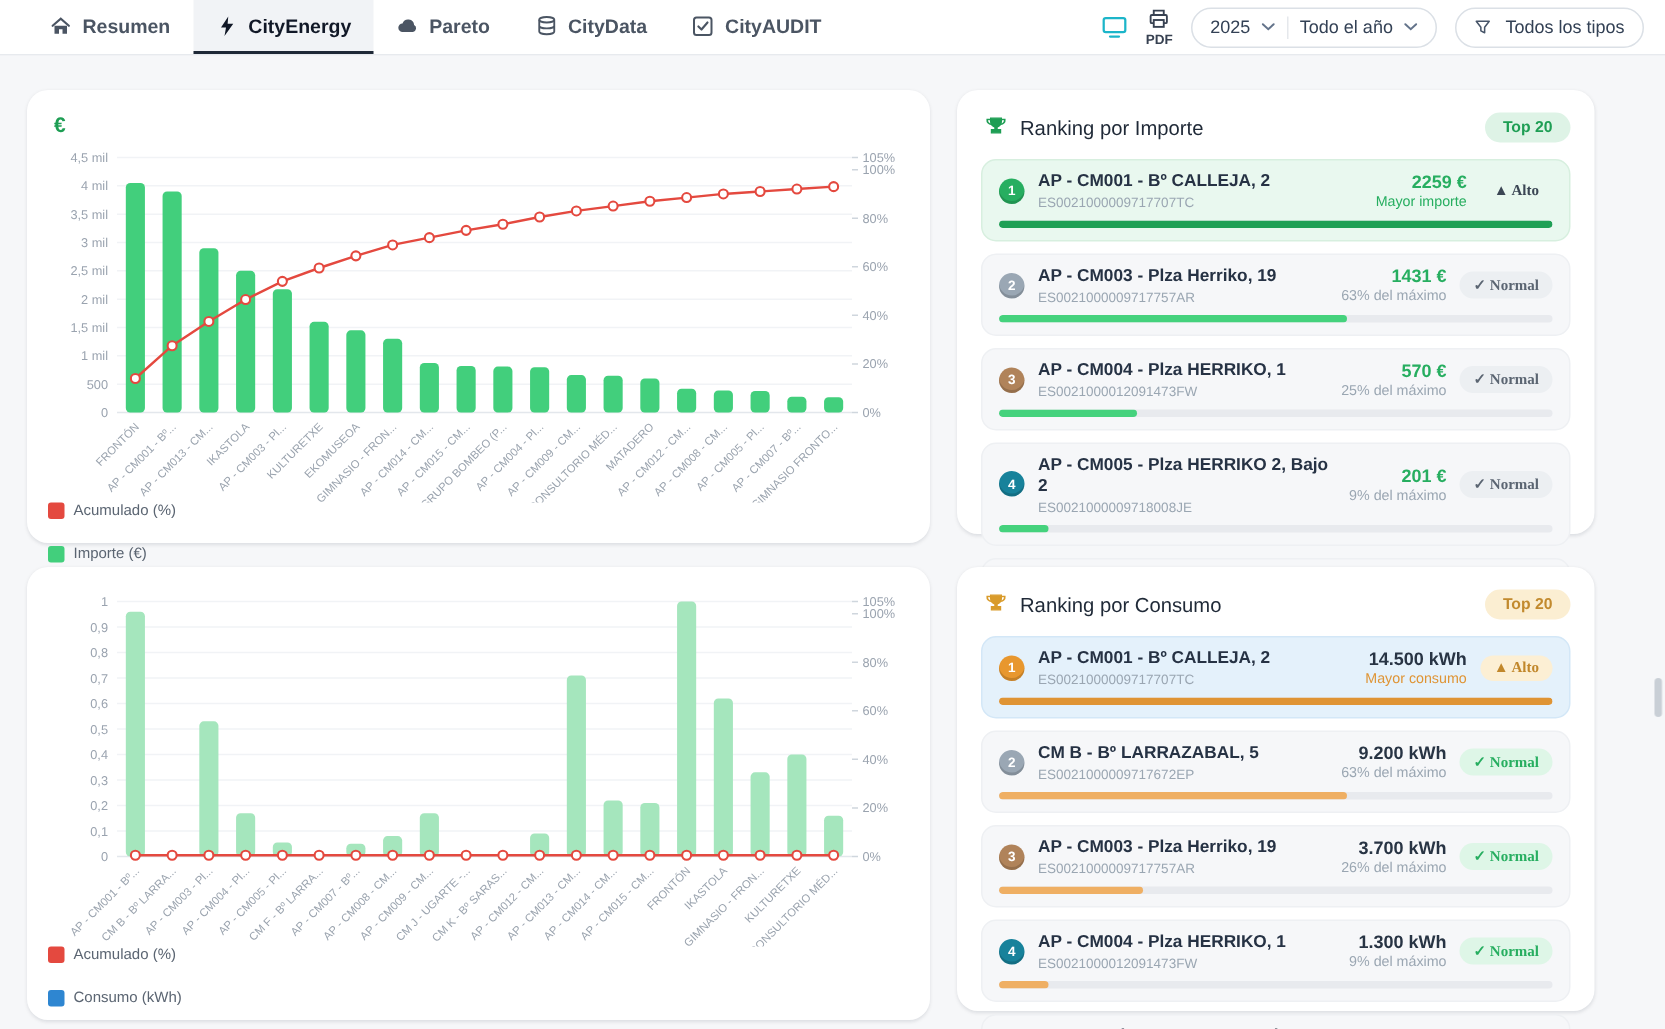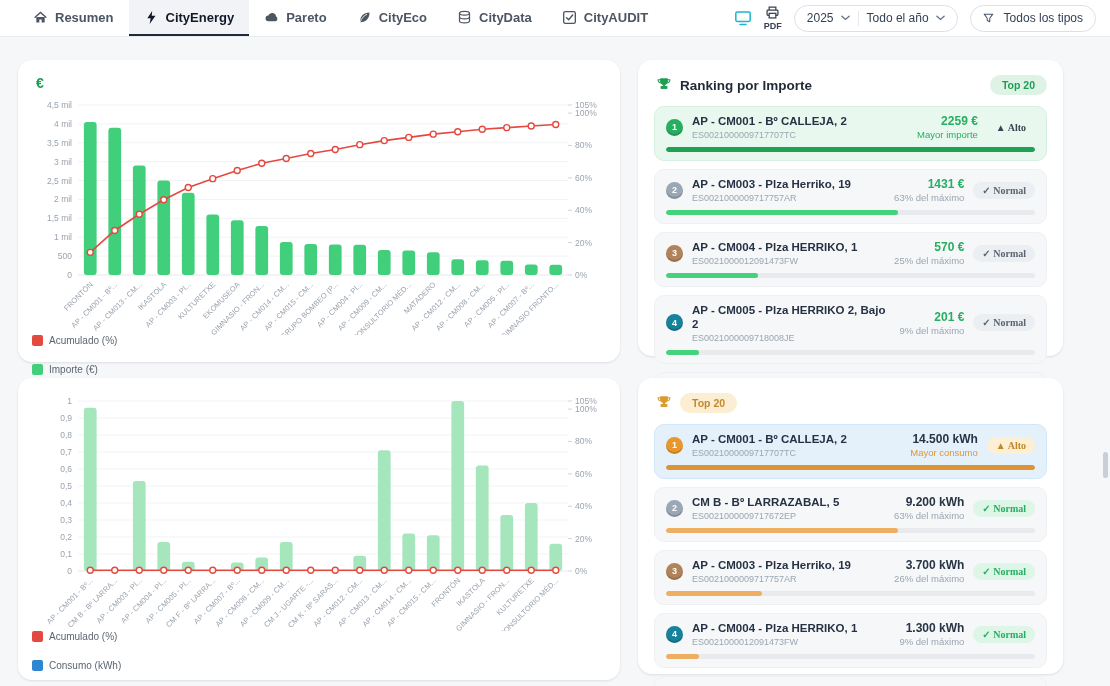--- a/index.html
+++ b/index.html
@@ -33,21 +33,21 @@
   
   .chart-title { display:flex; align-items:center; gap:7px; font-size:13px; font-weight:700; color:#1f2937; margin:2px 0 4px 4px; }
   .euro-glyph { color:#1e9e54; font-weight:700; font-size:14px; }
   .chart-svg { width:574px; height:240px; display:block; }
   .legend { display:flex; justify-content:center; gap:18px; margin-top:0px;flex-direction:column; }
   .legend-item { display:flex; align-items:center; gap:6px; font-size:10px; color:#5b6572; cursor:pointer; }
   .legend-swatch { width:11px; height:11px; border-radius:2px; display:inline-block; }
 
   
   .rk-head { display:flex; align-items:center; gap:8px; margin:2px 0 11px 2px; }
-  .rk-head .t { font-size:13.5px; font-weight:700; color:#1f2937; flex:1; }
+  .rk-head .t { font-size:13.5px; font-weight:400; color:#1f2937; flex:1; }
   .rk-badge { font-size:10.5px; font-weight:700; padding:4px 12px; border-radius:12px;text-align:center; }
   .rk-list { display:flex; flex-direction:column; gap:8px; }
   .rk-item { border:1px solid #eef0f3; background:#f6f7f9; border-radius:10px; padding:7px 11px 8px; cursor:pointer; }
   .rk-row { display:grid; grid-template-columns:auto 1fr auto auto; gap:9px; align-items:center; }
   .medal { width:17px; height:17px; border-radius:50%; color:#fff; font-size:9px; font-weight:700;
     display:flex; align-items:center; justify-content:center; box-shadow:inset 0 -2px 0 rgba(0,0,0,.15); }
   .rk-name { font-size:11.5px; font-weight:700; color:#263244; line-height:1.25; }
   .rk-code { font-size:9px; color:#9aa6b2; margin-top:1px; }
   .rk-val { text-align:right; }
   .rk-val .v { font-size:12px; font-weight:700; }
@@ -74,27 +74,20 @@
         <svg viewBox="0 0 18 18">
           <path d="M9.8 1.2L4 10h4l-1.2 6.8L13.8 7H9.3l.5-5.8z" fill="#111827"></path>
         </svg>
         <span>CityEnergy</span>
       </div>
       <div class="tab">
         <svg viewBox="0 0 18 18">
           <path d="M5.3 13.5a3.4 3.4 0 0 1-.1-6.8 4.8 4.8 0 0 1 9.3 1.2 3 3 0 0 1-.9 5.6z" fill="#4b5563"></path>
         </svg>
         <span>Pareto</span>
-      </div>
-      <div class="tab">
-        <svg viewBox="0 0 18 18">
-          <path d="M15 3C8 3 3.6 7.2 3.6 14.6c7.4 0 11.4-4.6 11.4-11.6z" fill="#4b5563"></path>
-          <path d="M3.9 14.3C5.4 9.6 8.6 6.7 12 5.1" fill="none" stroke="#fff" stroke-width="1"></path>
-        </svg>
-        <span>CityEco</span>
       </div>
       <div class="tab">
         <svg viewBox="0 0 18 18">
           <ellipse cx="9" cy="3.8" rx="6" ry="2.2" fill="none" stroke="#4b5563" stroke-width="1.5"></ellipse>
           <path d="M3 3.8v9.4c0 1.2 2.7 2.2 6 2.2s6-1 6-2.2V3.8M3 8.5c0 1.2 2.7 2.2 6 2.2s6-1 6-2.2" fill="none" stroke="#4b5563" stroke-width="1.5"></path>
         </svg>
         <span>CityData</span>
       </div>
       <div class="tab">
         <svg viewBox="0 0 18 18">
@@ -478,20 +471,21 @@
     </div>
 
     <div class="card rk-card">
       <div class="rk-head">
         <svg width="16" height="16" viewBox="0 0 18 18" fill="#d99b2b" stroke="#d99b2b">
           <path d="M5 2h8v2.6a4 4 0 0 1-8 0V2z"></path>
           <path d="M8.2 8h1.6v2.6H8.2z"></path>
           <path d="M5.6 10.6h6.8V13H5.6z"></path>
           <path d="M4.9 3H2.4a3.2 3.2 0 0 0 3 3.6M13.1 3h2.5a3.2 3.2 0 0 1-3 3.6" fill="none" stroke-width="1.2"></path>
         </svg>
+        <span class="t">Ranking por Consumo</span>
         <span class="rk-badge" style="background: rgb(251, 238, 210); color: rgb(194, 138, 46);">Top 20</span>
       </div>
       <div class="rk-list">
           <div class="rk-item" style="background: rgb(228, 241, 251); border-color: rgb(211, 231, 247);">
             <div class="rk-row">
               <div class="medal" style="background:#e8972e">1</div>
               <div>
                 <div class="rk-name">AP - CM001 - Bº CALLEJA, 2</div>
                 <div class="rk-code">ES0021000009717707TC</div>
               </div>

